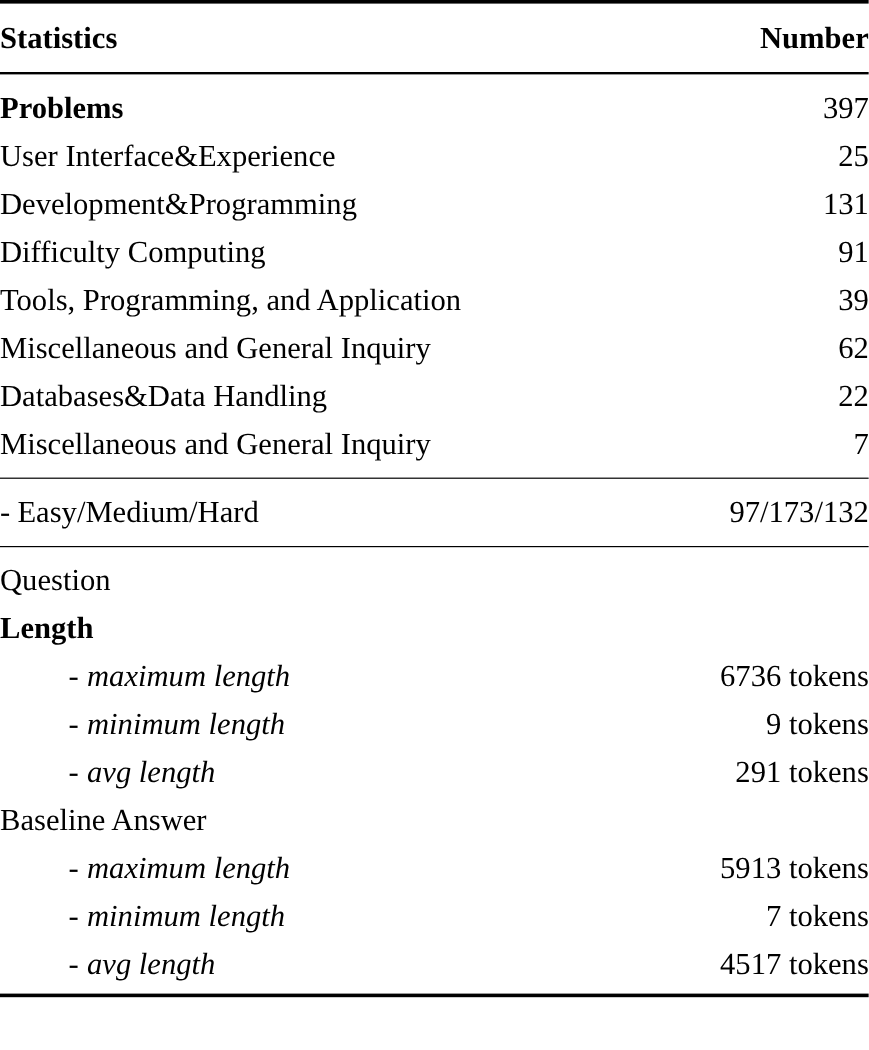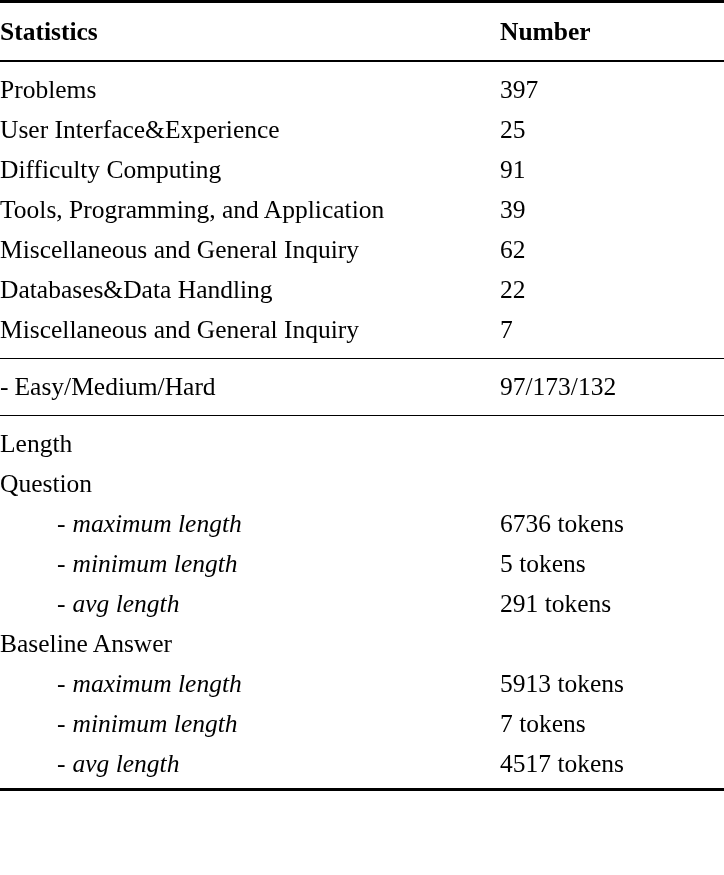--- a/index.html
+++ b/index.html
@@ -36,20 +36,21 @@
     font-size: 25.5px;
     line-height: 40px;
     white-space: nowrap;
   }
 
   td.label {
     text-align: left;
     padding-left: 20px;
   }
   td.value {
+    text-align: right;
     padding-right: 21px;
   }
 
   
   tr.rule-top > td {
     border-top: 3px solid #000;
   }
   tr.rule-mid > td {
     border-top: 2px solid #000;
   }
@@ -59,21 +60,21 @@
   tr.rule-bottom > td {
     border-top: 3px solid #000;
   }
 
   
   tr.sp-top > td { height: 9px; }
   tr.sp-after-rule > td { height: 8px; }
   tr.sp-before-rule > td { height: 8px; }
   tr.sp-tiny > td { height: 4px; }
 
-  .b { font-weight: normal; }
+  .b { font-weight: bold; }
   .i { font-style: italic; }
   .indent2 { padding-left: 57px; }
 
   .dash { font-style: normal; }
 
   .hdr { font-weight: bold; }
 </style>
 </head>
 <body>
 
@@ -114,20 +115,24 @@
       <tr>
         <td class="label b">Problems</td>
         <td class="value">397</td>
       </tr>
 
       <tr>
         <td class="label">User Interface&amp;Experience</td>
         <td class="value">25</td>
       </tr>
       <tr>
+        <td class="label">Development&amp;Programming</td>
+        <td class="value">131</td>
+      </tr>
+      <tr>
         <td class="label">Difficulty Computing</td>
         <td class="value">91</td>
       </tr>
       <tr>
         <td class="label">Tools, Programming, and Application</td>
         <td class="value">39</td>
       </tr>
       <tr>
         <td class="label">Miscellaneous and General Inquiry</td>
         <td class="value">62</td>
@@ -168,35 +173,35 @@
       <tr class="rule-thin">
         <td></td>
           <td></td>
       </tr>
       <tr class="sp-after-rule">
         <td></td>
           <td></td>
       </tr>
 
       <tr>
+        <td class="label">Question</td>
+        <td class="value"></td>
+      </tr>
+
+      <tr>
         <td class="label b">Length</td>
         <td class="value"></td>
       </tr>
-
-      <tr>
-        <td class="label">Question</td>
-        <td class="value"></td>
-      </tr>
       <tr>
         <td class="label indent2" style="padding-left:57px"><span class="dash">-</span><span class="i" style="margin-left:7px">maximum length</span></td>
         <td class="value">6736 tokens</td>
       </tr>
       <tr>
         <td class="label indent2" style="padding-left:57px"><span class="dash">-</span><span class="i" style="margin-left:7px">minimum length</span></td>
-        <td class="value">5 tokens</td>
+        <td class="value">9 tokens</td>
       </tr>
       <tr>
         <td class="label indent2" style="padding-left:57px"><span class="dash">-</span><span class="i" style="margin-left:7px">avg length</span></td>
         <td class="value">291 tokens</td>
       </tr>
 
       <tr>
         <td class="label">Baseline Answer</td>
         <td class="value"></td>
       </tr>

